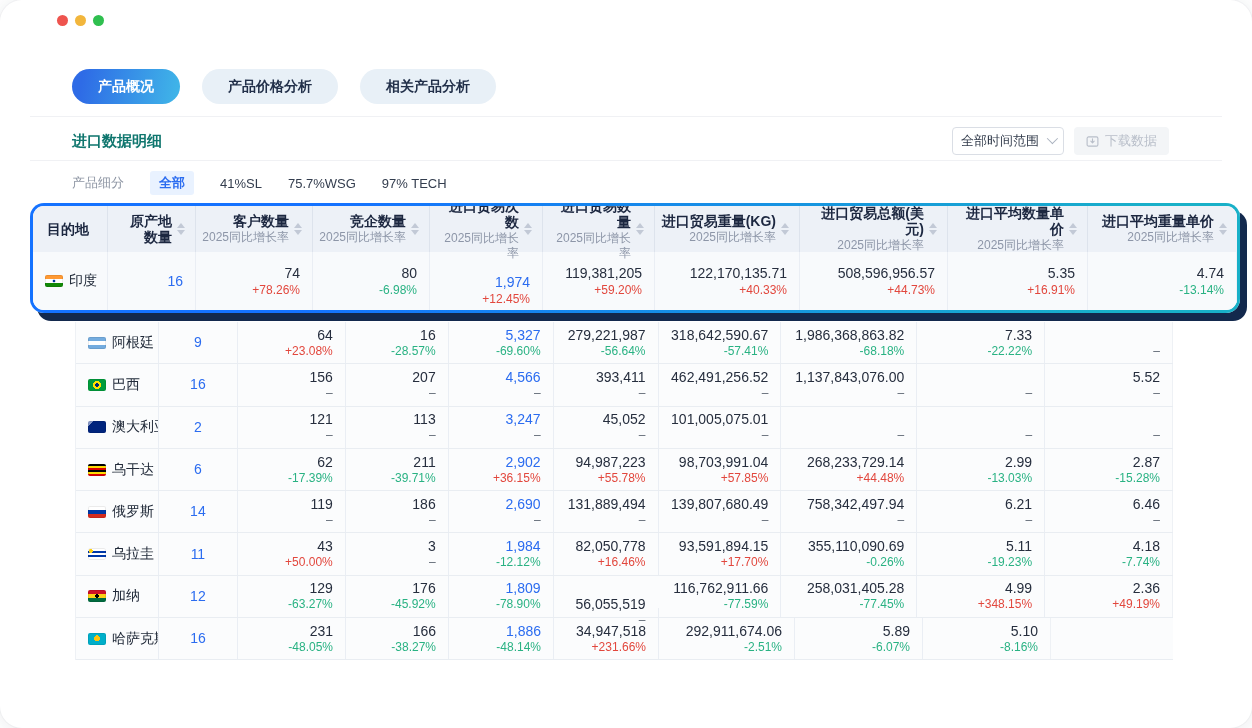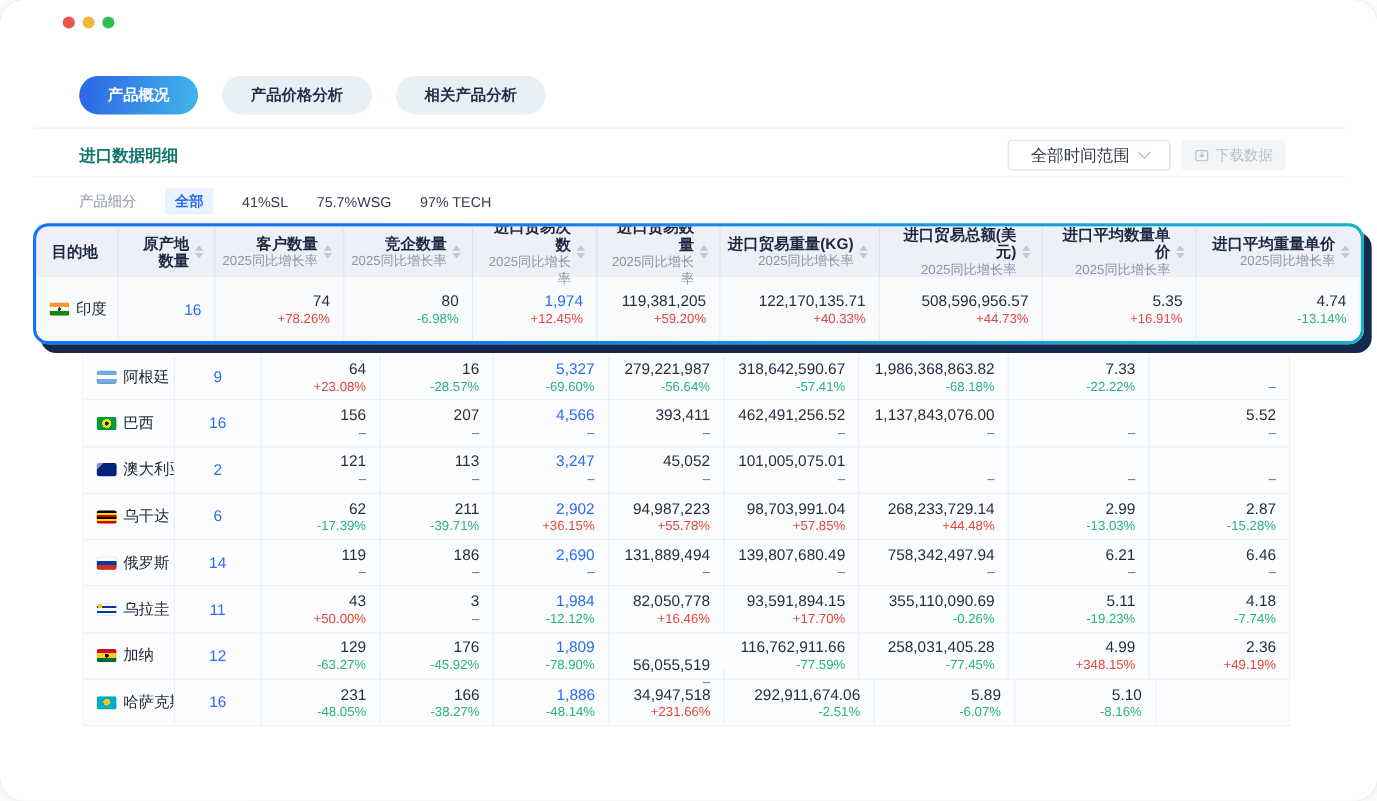--- a/index.html
+++ b/index.html
@@ -25,21 +25,21 @@
 
   .divider { position:absolute; left:30px; width:1192px; height:1px; background:#f0f1f4; }
   .d1 { top:116px; } .d2 { top:160px; }
 
   
   .section-row { position:absolute; left:72px; top:126px; width:1097px; height:30px; display:flex; align-items:center; }
   .section-title { font-size:15px; font-weight:bold; color:#0f766e; }
   .spacer { flex:1; }
   .time-select {
     height:28px; border:1px solid #dadee5; border-radius:4px; background:#fff;
-    display:flex; align-items:center; gap:8px; padding:0 20px; font-size:15px; color:#333c4c; cursor:pointer;
+    display:flex; align-items:center; gap:8px; padding:0 8px; font-size:13px; color:#333c4c; cursor:pointer;
   }
   .chev { width:8px; height:8px; border-right:1.5px solid #aab2bf; border-bottom:1.5px solid #aab2bf;
     transform:rotate(45deg) translateY(-2px); margin-top:-3px;}
   .dl-btn {
     height:28px; margin-left:10px; border:none; border-radius:4px; background:#f3f5f7;
     display:flex; align-items:center; gap:6px; padding:0 12px; font-size:13px; color:#b8bec9; cursor:not-allowed;
   }
 
   
   .filter-row { position:absolute; left:72px; top:171px; display:flex; align-items:center; gap:26px; font-size:13px; }
@@ -256,21 +256,21 @@
               <div class="val linkval">16</div>
             </div>
             <div class="cell" style="width: 117px;">
               <div class="val">74</div>
               <div class="chg up">+78.26%</div>
             </div>
             <div class="cell" style="width: 117px;">
               <div class="val">80</div>
               <div class="chg down">-6.98%</div>
             </div>
-            <div class="cell" style="width: 113px;">
+            <div class="cell" style="width: 113px; justify-content: flex-end;">
               <div class="val linkval">1,974</div>
               <div class="chg up">+12.45%</div>
             </div>
             <div class="cell" style="width: 112px;">
               <div class="val">119,381,205</div>
               <div class="chg up">+59.20%</div>
             </div>
             <div class="cell" style="width: 145px;">
               <div class="val">122,170,135.71</div>
               <div class="chg up">+40.33%</div>

